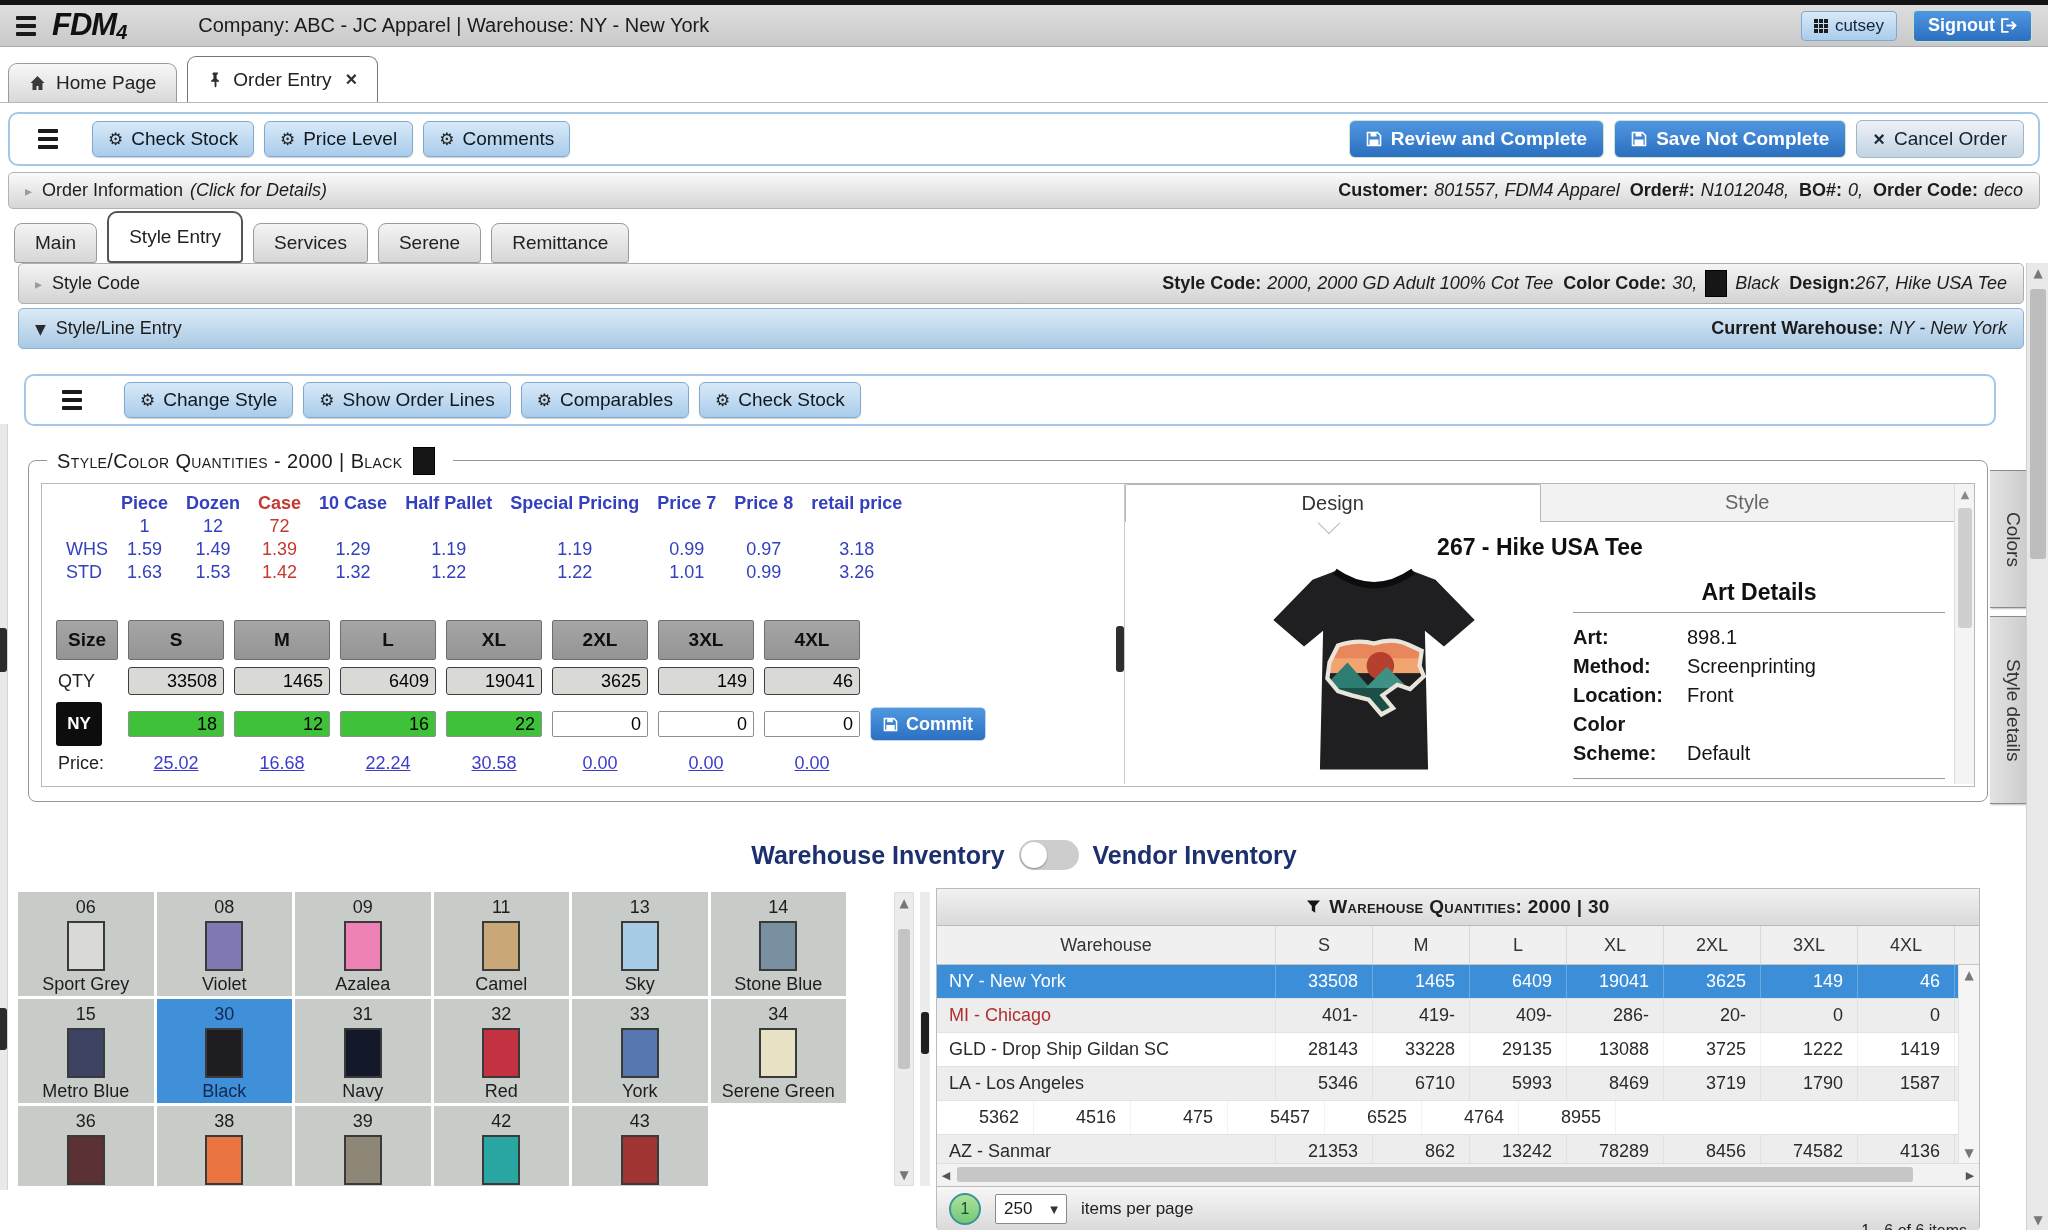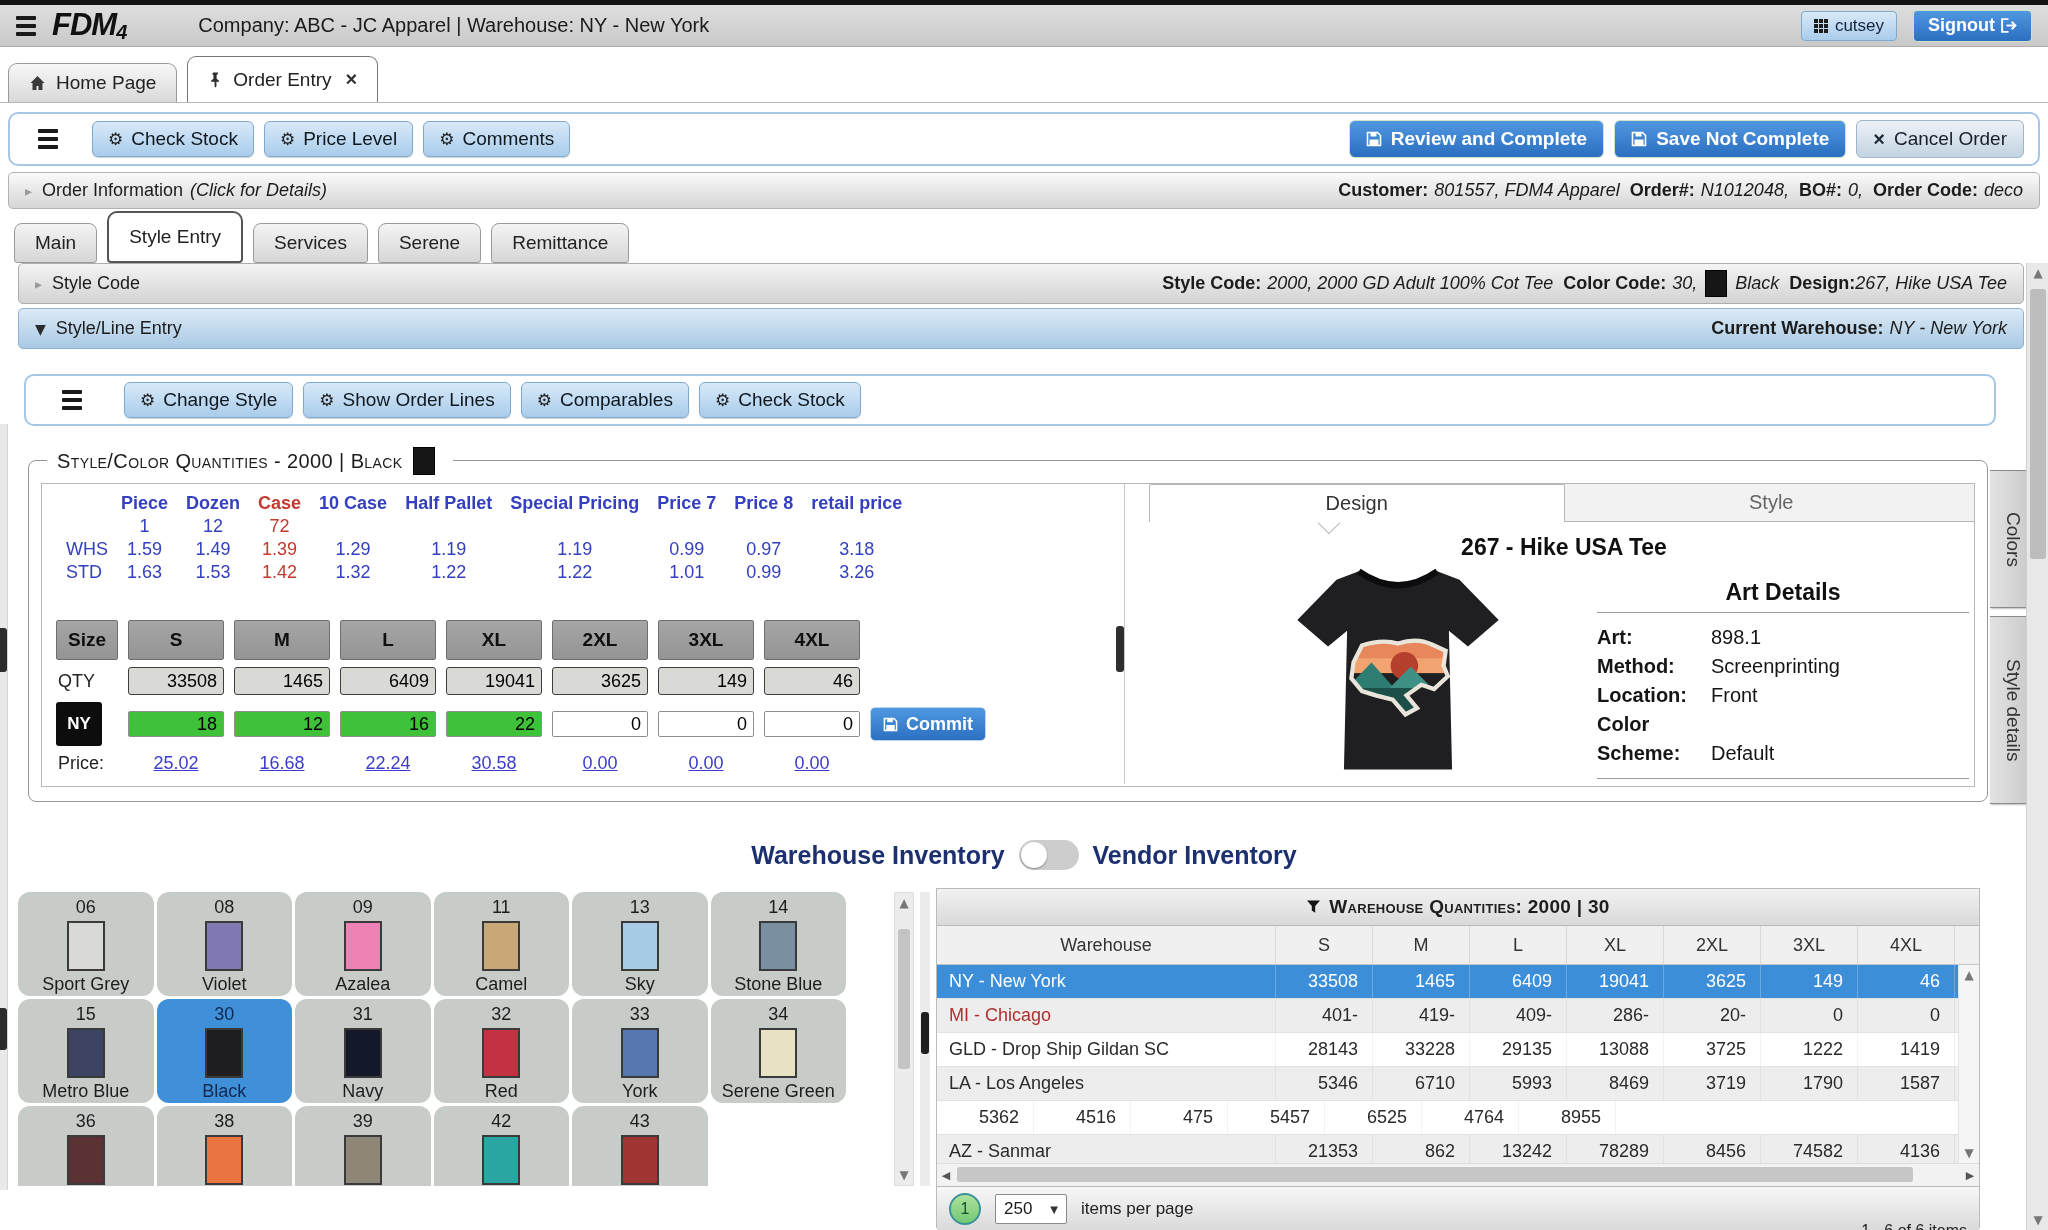--- a/index.html
+++ b/index.html
@@ -96,21 +96,21 @@
     display:flex;align-items:center;justify-content:center;border-radius:3px;}
   .plink{display:block;text-align:center;font-size:18px;color:#3c3ccc;text-decoration:underline;cursor:pointer;}
   .btn-commit{height:34px;width:116px;border:1px solid #bcd8ef;border-radius:5px;
     background:linear-gradient(#4f98e0,#2c70c2);color:#fff;font-size:18px;font-weight:700;
     display:inline-flex;align-items:center;justify-content:center;gap:8px;font-family:"Liberation Sans",sans-serif;}
 
   
   #vsplit-handle{position:absolute;left:1074px;top:142px;width:8px;height:46px;background:#2e2e2e;border-radius:3px;}
 
   
-  #design{position:absolute;left:1082px;top:0;width:850px;height:300px;border-left:1px solid #c9c9c9;background:#fff;padding-left:24px;}
+  #design{position:absolute;left:1082px;top:0;width:850px;height:300px;border-left:1px solid #c9c9c9;background:#fff;}
   #dtabs{display:flex;height:38px;width:830px;}
   .dtab{flex:1;display:flex;align-items:center;justify-content:center;font-size:20px;color:#666;
     background:#f2f2f2;border-bottom:1px solid #b8b8b8;border-right:1px solid #d2d2d2;}
   .dtab.active{background:#fff;color:#333;border:1px solid #b8b8b8;border-bottom:none;border-radius:2px 2px 0 0;}
   #dnotch{position:absolute;left:196px;top:31px;width:15px;height:15px;background:#fff;
     border-right:1px solid #b8b8b8;border-bottom:1px solid #b8b8b8;transform:rotate(45deg);}
   #dtitle{margin-top:12px;width:830px;text-align:center;font-size:23px;font-weight:700;color:#101010;}
   #dbody{display:flex;margin-top:4px;padding-left:138px;}
   #artblock{margin-left:88px;width:372px;}
   #arttitle{text-align:center;font-size:23px;font-weight:700;color:#101010;margin-top:14px;}
@@ -138,21 +138,21 @@
   
   #togglerow{left:0;top:830px;width:2048px;height:50px;display:flex;align-items:center;justify-content:center;gap:14px;}
   .toglab{font-size:25px;font-weight:700;color:#1c2f6e;}
   #toggle{width:60px;height:30px;background:#cdcdcd;border-radius:16px;position:relative;cursor:pointer;}
   #knob{position:absolute;left:2px;top:2px;width:26px;height:26px;background:#fff;border-radius:50%;
     box-shadow:0 1px 2px rgba(0,0,0,.35);}
 
   
   #colorpanel{left:18px;top:892px;width:828px;height:294px;display:grid;grid-template-columns:repeat(6,1fr);
     grid-auto-rows:104px;gap:3px;background:#fff;overflow:hidden;}
-  .ccell{background:#c8ccc9;text-align:center;padding-top:5px;box-sizing:border-box;cursor:pointer;border-radius:12px;}
+  .ccell{background:#c8ccc9;text-align:center;padding-top:5px;box-sizing:border-box;cursor:pointer;}
   .ccell.selected{background:#3f8fd9;}
   .ccell.selected .ccode,.ccell.selected .cname{color:#102a52;}
   .ccode{font-size:18px;color:#1d1d1d;}
   .cswatch{width:38px;height:50px;margin:3px auto 3px auto;border:2px solid #3a3a3a;box-sizing:border-box;}
   .cname{font-size:18px;color:#1d1d1d;}
   #colorscroll{left:894px;top:892px;width:20px;height:294px;background:#ececec;border:1px solid #ddd;box-sizing:border-box;}
   #cthumb{position:absolute;left:3px;top:36px;width:12px;height:140px;background:#c4c4c4;border-radius:3px;}
   #colorscroll .down{position:absolute;bottom:0;width:100%;}
   #colorsplit{left:920px;top:892px;width:10px;height:294px;background:#ececec;}
   #colorsplit-h{left:921px;top:1012px;width:8px;height:42px;background:#1f1f1f;border-radius:3px;}

